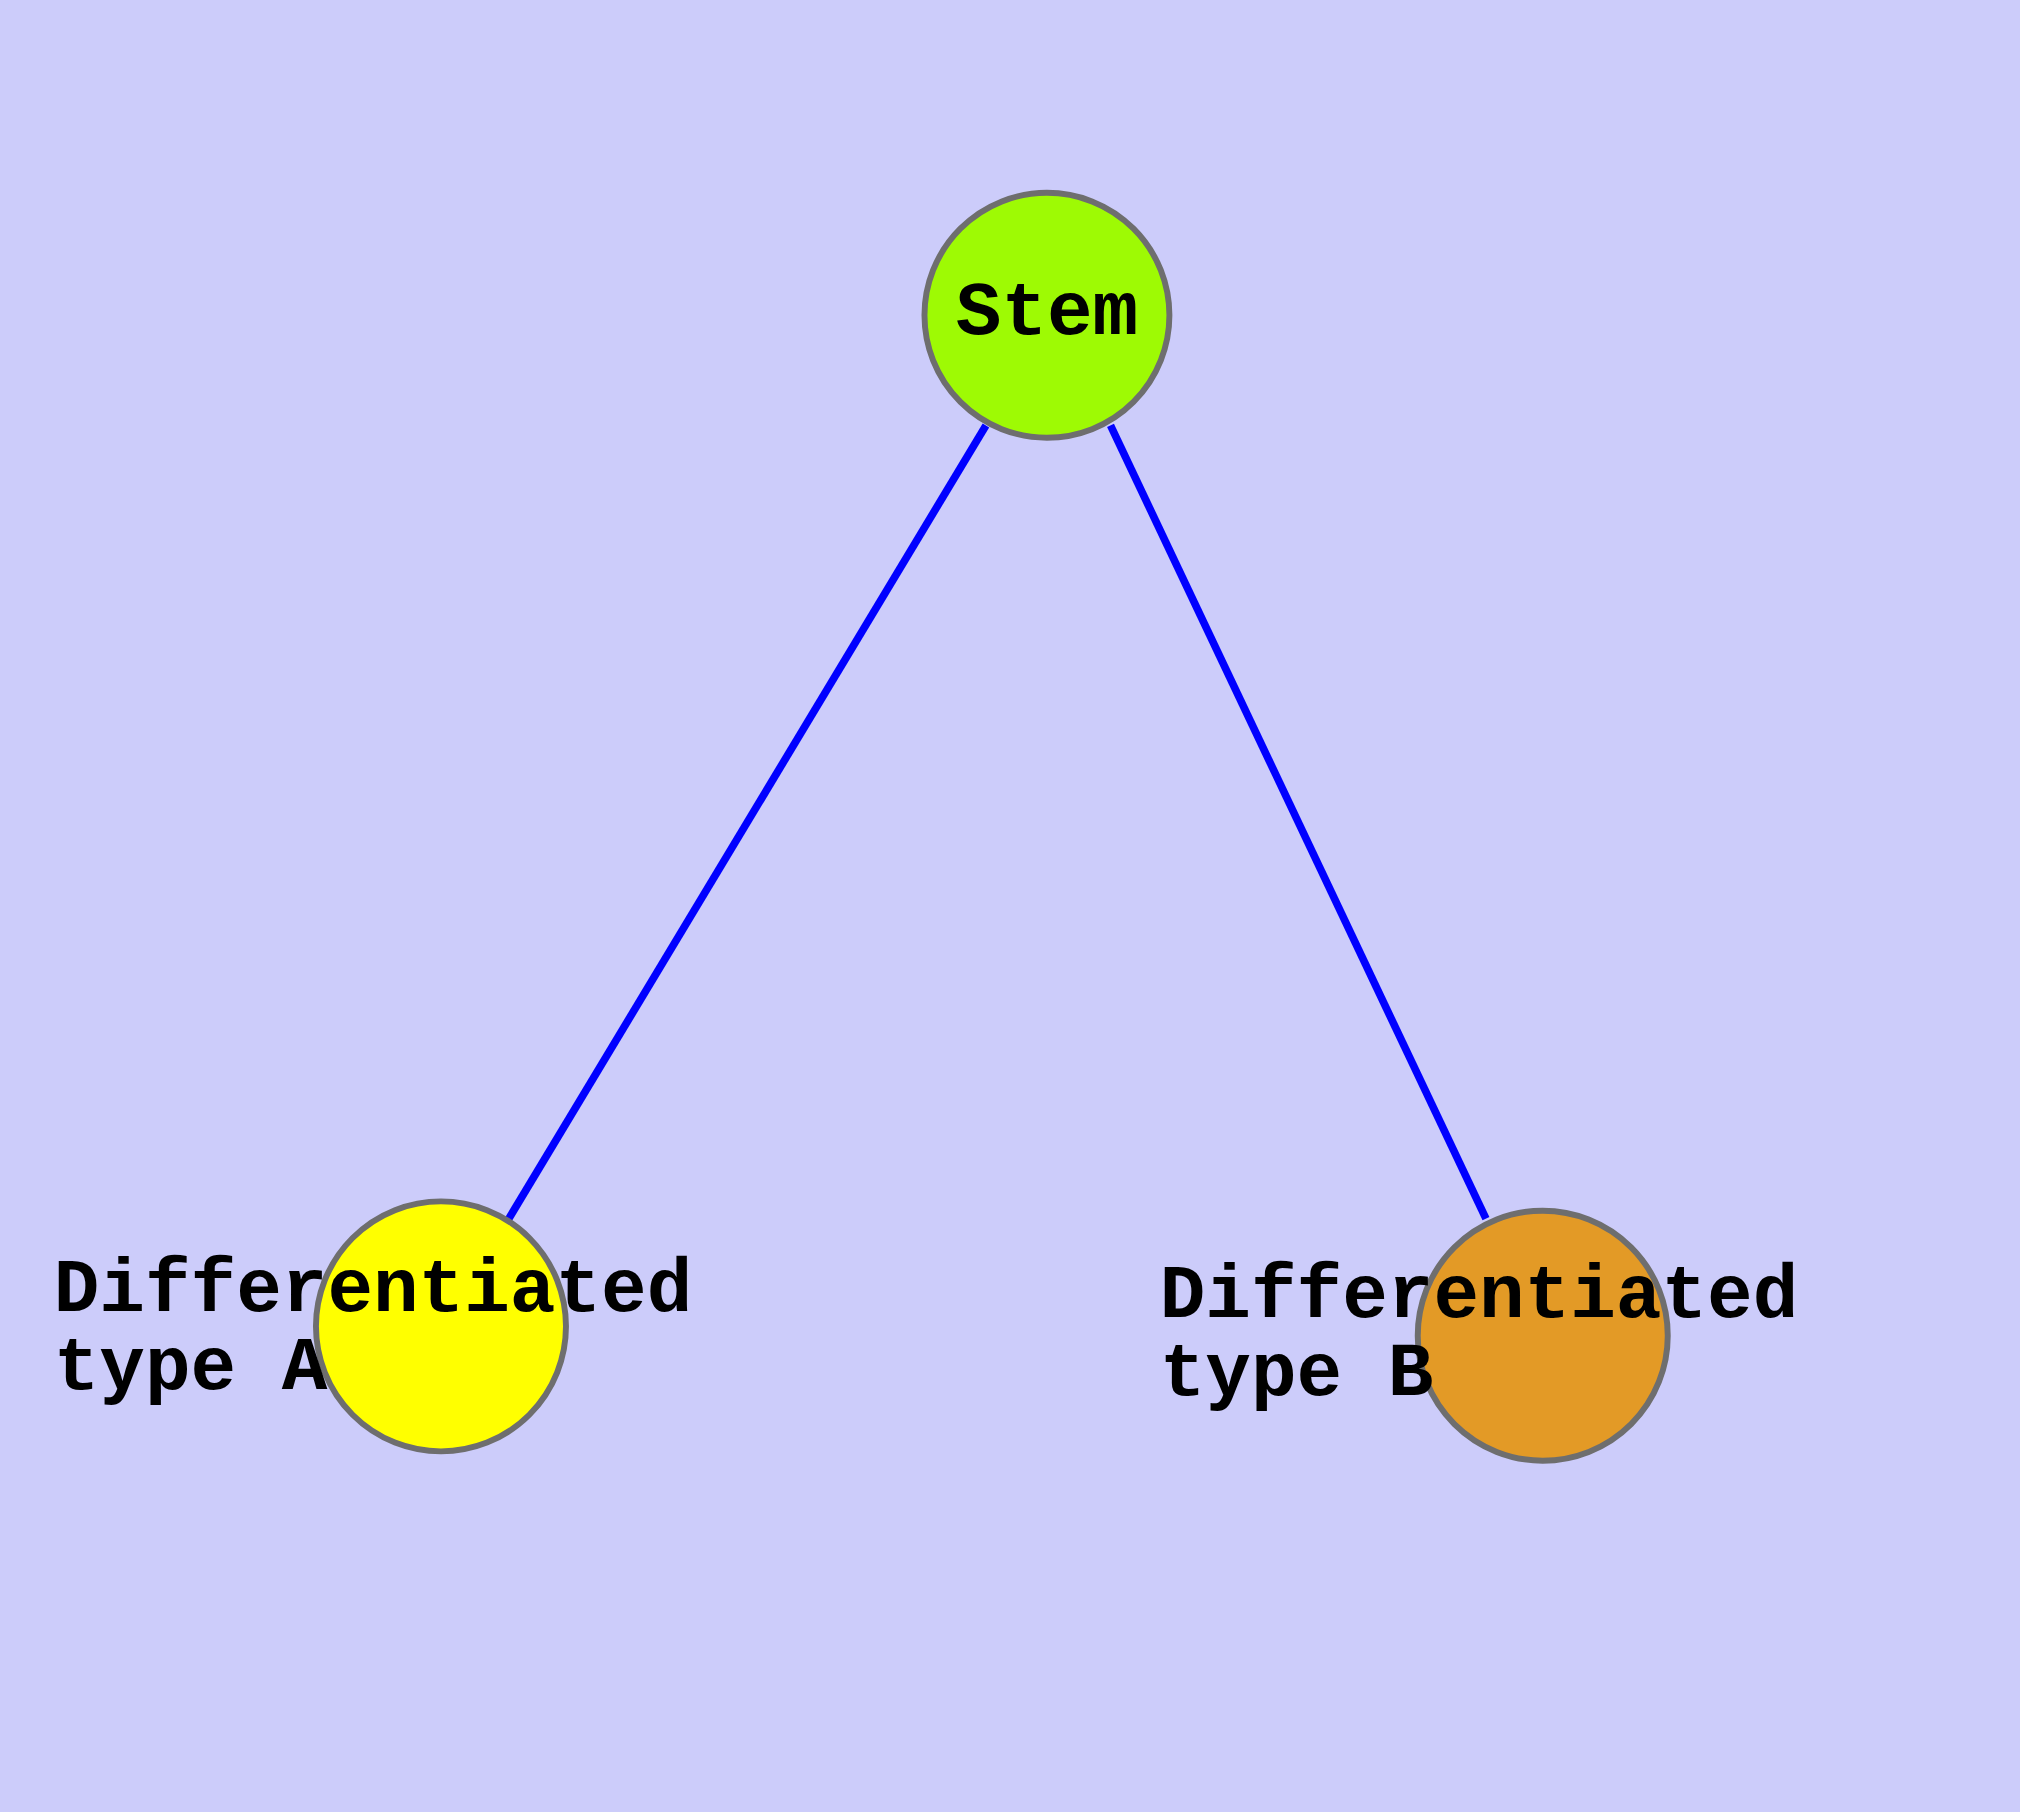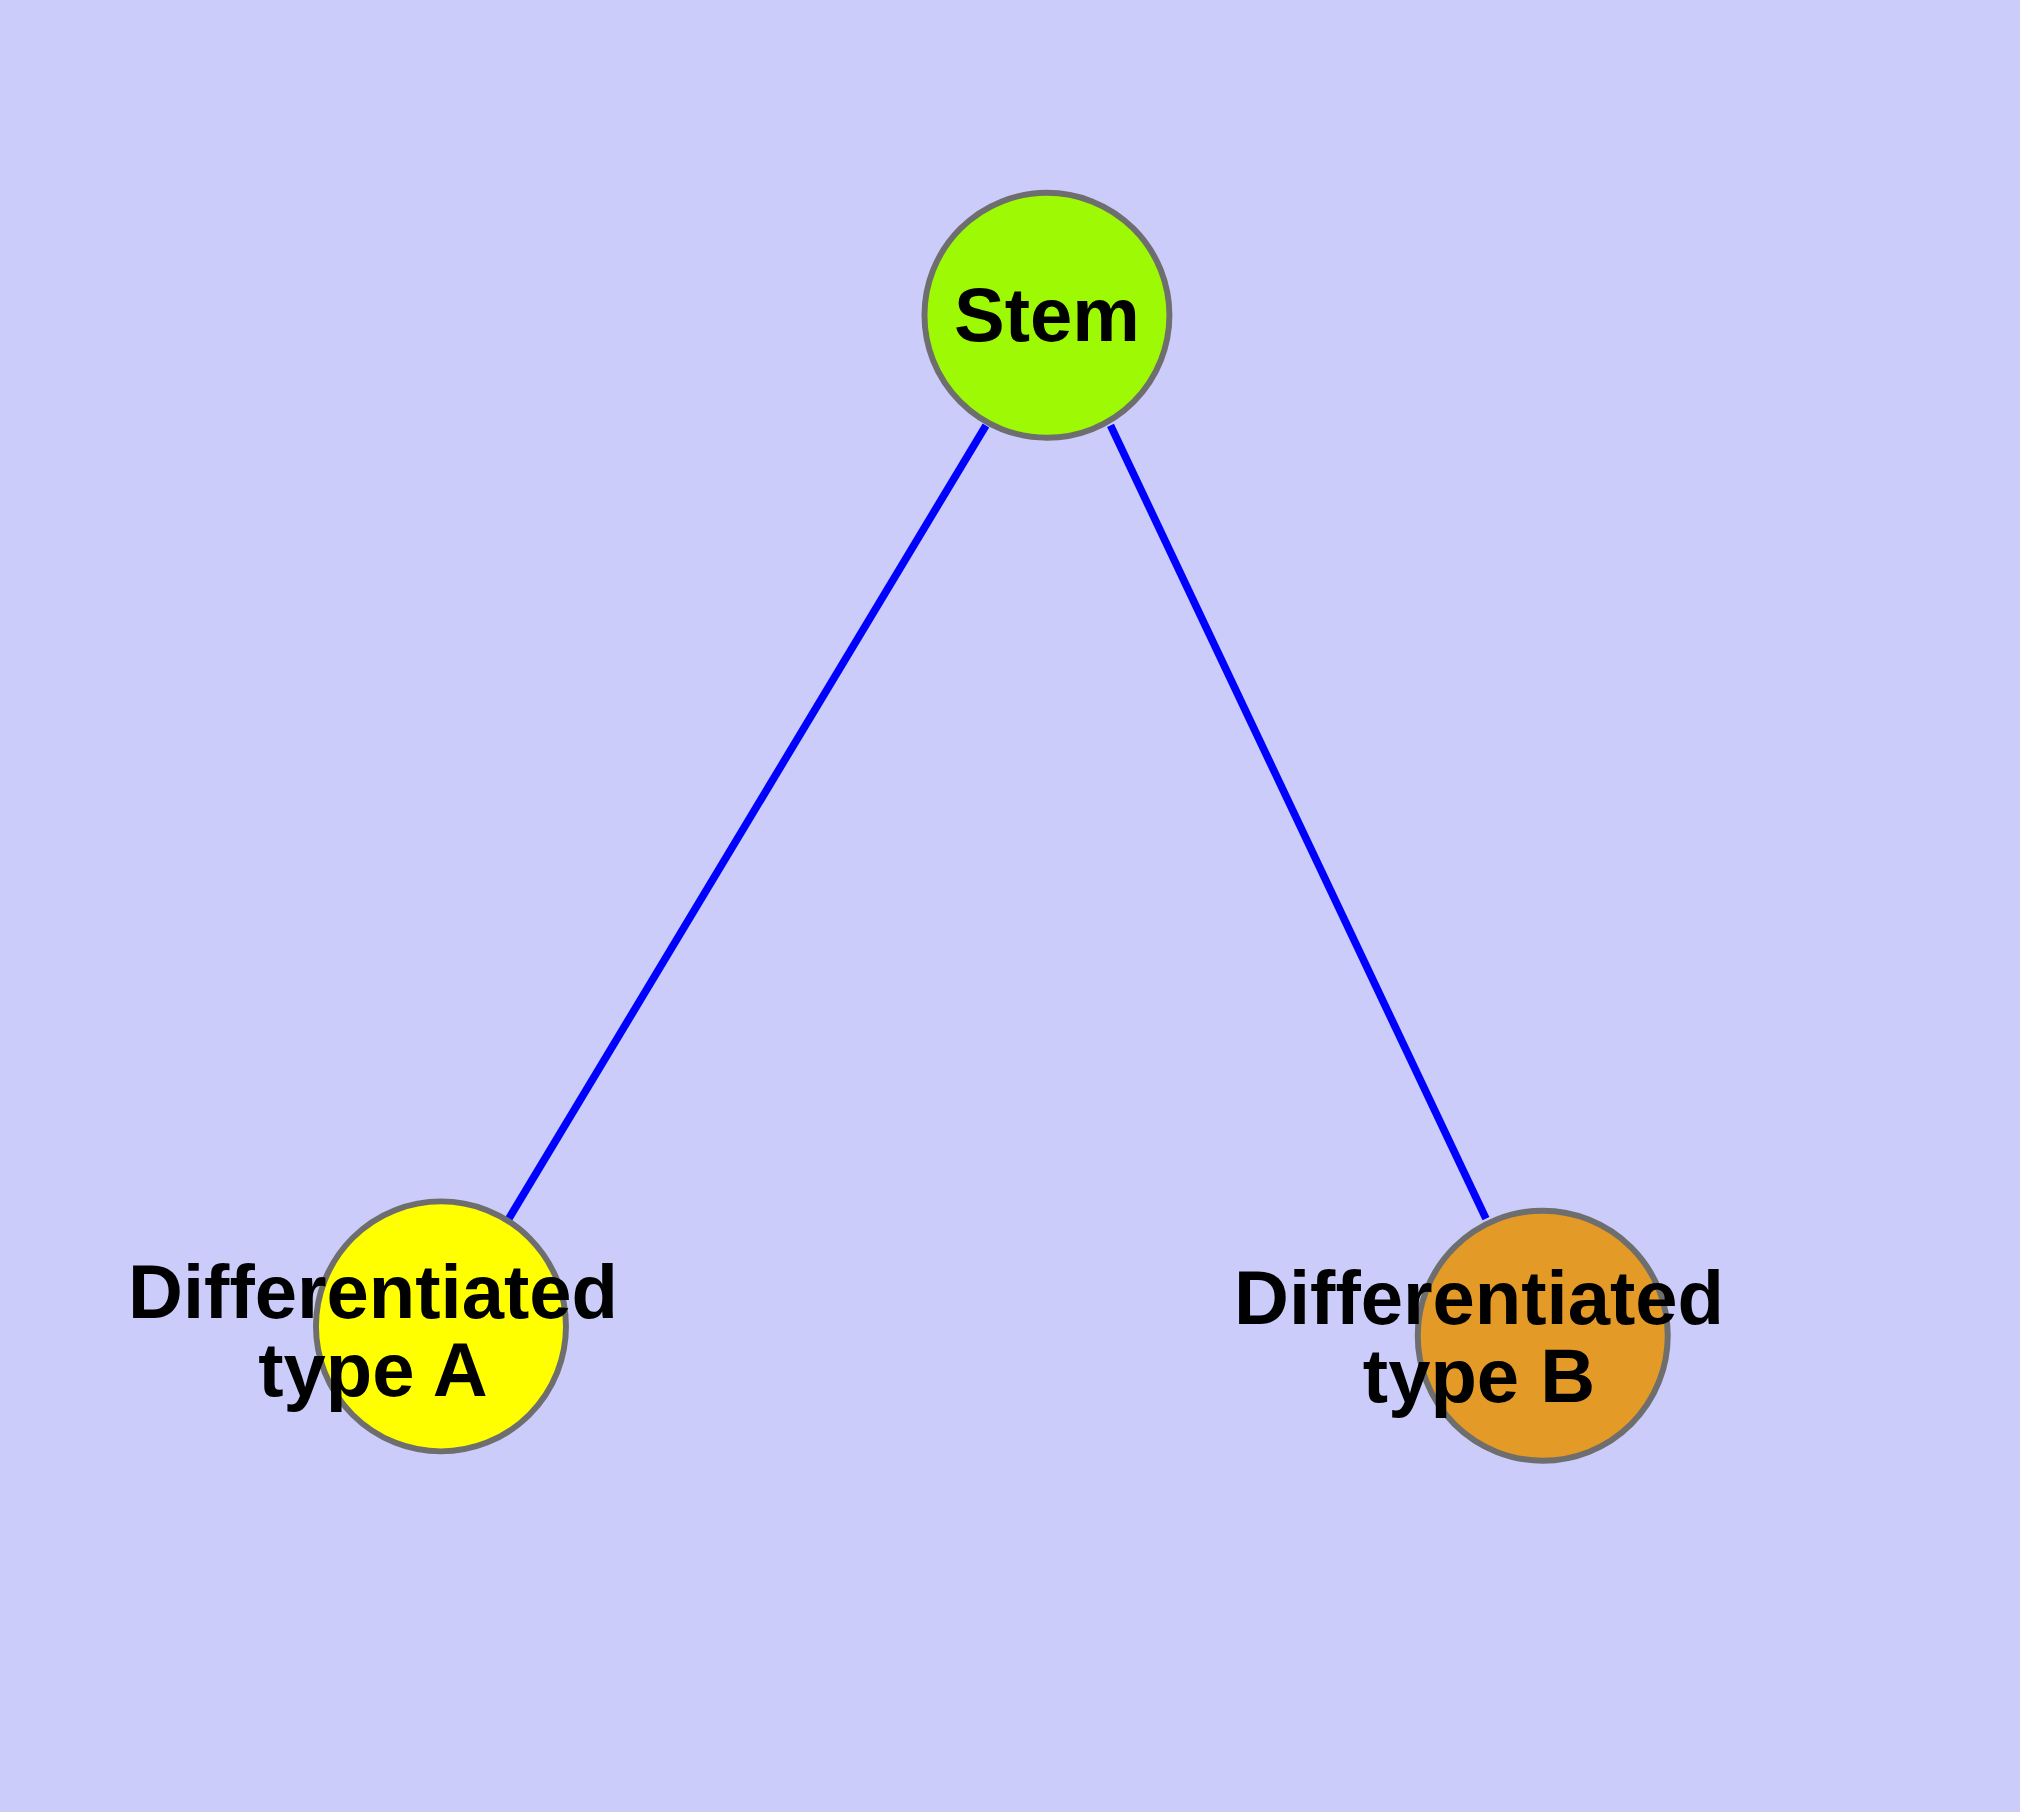--- a/index.html
+++ b/index.html
@@ -18,25 +18,24 @@
   #graph-svg {
     position: absolute;
     top: 0;
     left: 0;
     width: 2021px;
     height: 1812px;
   }
   .node-label {
     position: absolute;
     color: #000000;
-    font-family: Liberation Sans, sans-serif;
+    font-family: Liberation Mono, monospace;
     font-weight: bold;
     font-size: 76px;
     line-height: 1.02;
-    text-align: center;
     white-space: pre;
     pointer-events: none;
     transform: translate(-50%, -50%);
   }
 </style>
 </head>
 <body>
 
 <div id="canvas">
 

